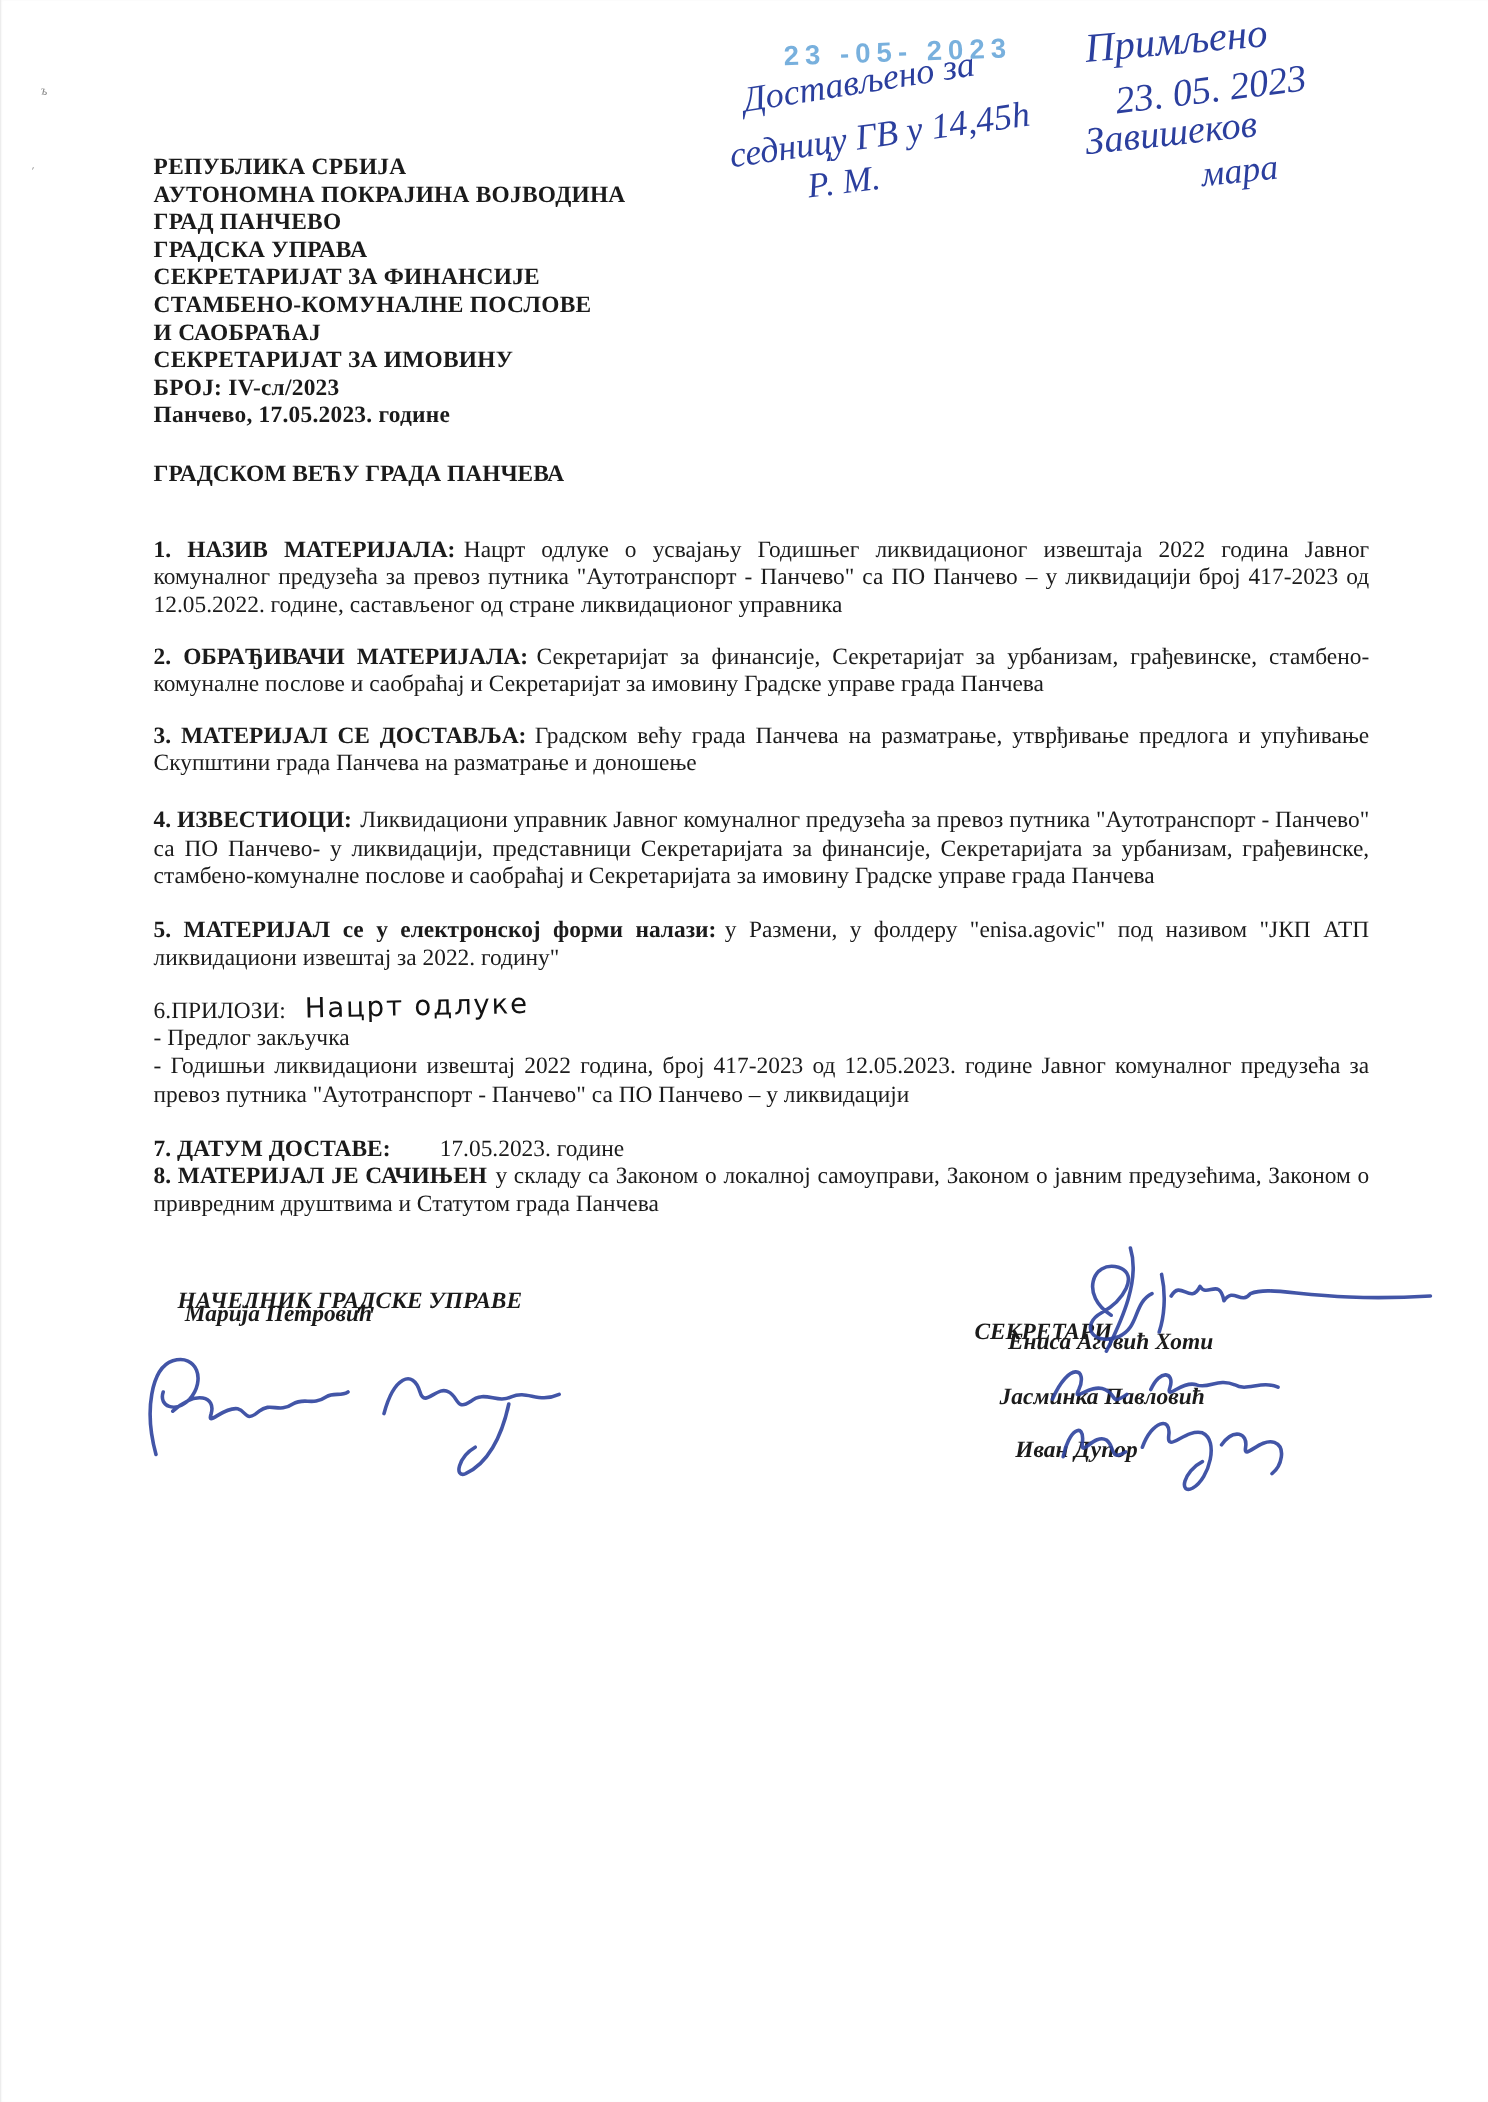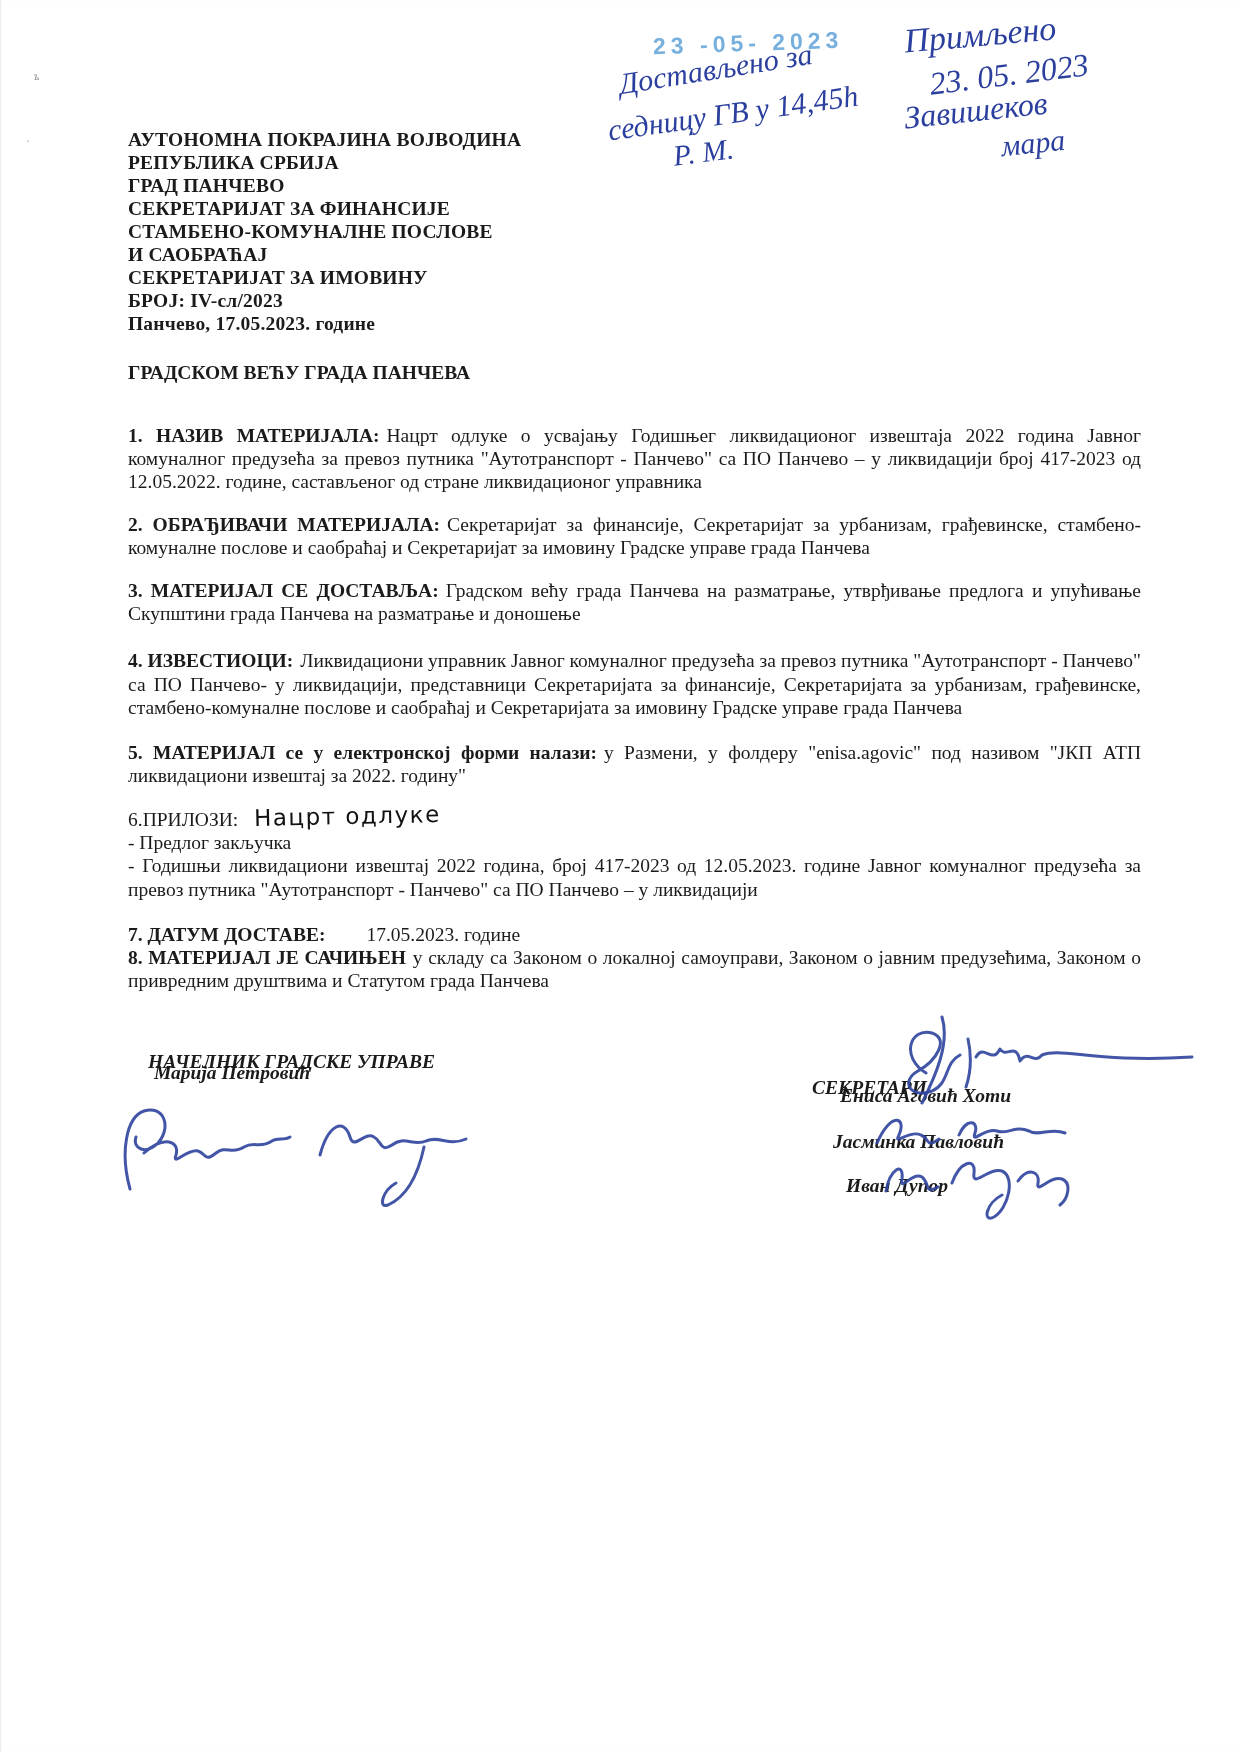--- a/index.html
+++ b/index.html
@@ -73,23 +73,24 @@
   <div class="hw note-l2">седницу ГВ у 14,45h</div>
   <div class="hw note-l3">Р. М.</div>
   <div class="hw note-r1">Примљено</div>
   <div class="hw note-r2">23. 05. 2023</div>
   <div class="hw note-r3">Завишеков</div>
   <div class="hw note-r4">мара</div>
 
   <div class="content">
 
     <div class="doc-header">
+      <div>РЕПУБЛИКА СРБИЈА</div>
       <div>АУТОНОМНА ПОКРАЈИНА ВОЈВОДИНА</div>
-      <div>РЕПУБЛИКА СРБИЈА</div>
       <div>ГРАД ПАНЧЕВО</div>
+      <div>ГРАДСКА УПРАВА</div>
       <div>СЕКРЕТАРИЈАТ ЗА ФИНАНСИЈЕ</div>
       <div>СТАМБЕНО-КОМУНАЛНЕ ПОСЛОВЕ</div>
       <div>И САОБРАЋАЈ</div>
       <div>СЕКРЕТАРИЈАТ ЗА ИМОВИНУ</div>
       <div>БРОЈ: IV-сл/2023</div>
       <div>Панчево, 17.05.2023. године</div>
     </div>
 
     <div class="recipient">ГРАДСКОМ ВЕЋУ ГРАДА ПАНЧЕВА</div>
 

